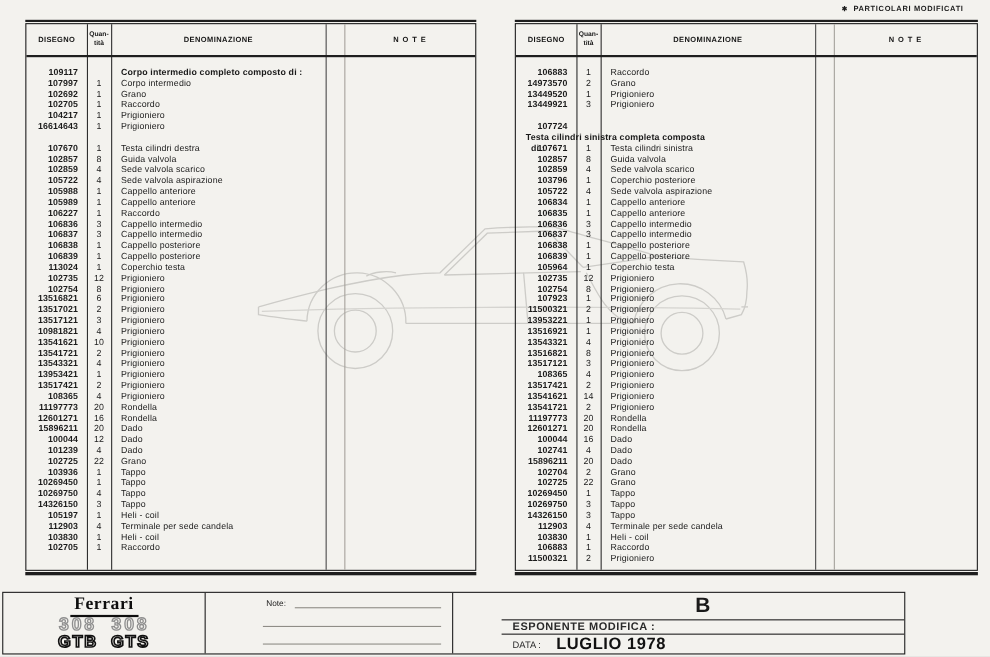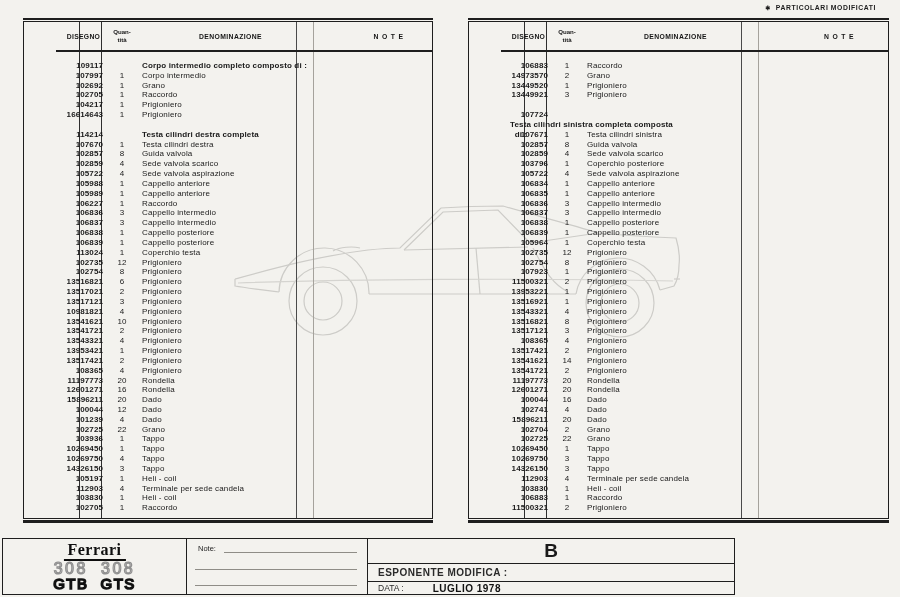--- a/index.html
+++ b/index.html
@@ -9,21 +9,21 @@
     font-family:"Liberation Sans", sans-serif;
     overflow:hidden;
   }
 
   
   .car-wm { position:absolute; left:228px; top:190px; width:560px; height:172px; z-index:0; }
 
   
   .ptable {
     position:absolute; top:21px; height:498px; box-sizing:border-box;
-    border:1.3px solid #1e1e1e; background:transparent; z-index:1;padding-left:32px;
+    border:1.3px solid #1e1e1e; background:transparent; z-index:1;
   }
   .ptable.tleft  { left:23px;  width:410px; }
   .ptable.tright { left:468px; width:421px; }
   .ptable::before { content:""; position:absolute; left:-1px; right:-1px; top:-4px;   height:2px;   background:#1e1e1e; }
   .ptable::after  { content:""; position:absolute; left:-1px; right:-1px; bottom:-4.5px; height:2.2px; background:#1e1e1e; }
 
   .vline { position:absolute; top:0; bottom:0; width:1px; background:#2e2e2e; z-index:0; }
   .vline.v1 { left:55px; }
   .vline.v2 { left:77px; }
   .vline.v3 { left:272px; background:#4a4a4a; }
@@ -46,48 +46,48 @@
   .prow.bold .cn { font-weight:bold; }
   .prow.wraprow { height:19.68px;flex-direction:column; }
   .prow.wraprow .cn { white-space:pre-line; }
 
   
   .annotation { position:absolute; top:4px; right:24px; z-index:2;
                 font-size:6.8px; font-weight:bold; letter-spacing:0.6px; color:#1c1c1c; }
   .annotation .marker { margin-right:5px; font-size:6px; }
 
   
-  .footer { position:absolute; left:2px; top:538px; width:733px; height:57px; box-sizing:border-box;
-            border:1.5px solid #1e1e1e; display:flex; z-index:1; background:transparent; }
+  .footer { position:absolute; left:2px; top:538px; width:821px; height:57px; box-sizing:border-box;
+            border:1.5px solid #1e1e1e; display:flex; z-index:1; background:transparent;gap:44px; }
   .f-brand { width:183px; border-right:1.4px solid #1e1e1e; position:relative; }
   .brand-name { position:absolute; top:2px; left:50%; transform:translateX(-50%);
                 font-family:"Liberation Serif", serif; font-weight:bold; font-size:16px;
                 letter-spacing:0.5px; color:#0e0e0e; border-bottom:2.6px solid #0e0e0e; padding:0 4px 0 4px; }
   .brand-models { position:absolute; top:22px; left:0; right:0; display:flex; justify-content:center; gap:12px; }
-  .model { text-align:center; font-weight:normal; line-height:1; }
+  .model { text-align:center; font-weight:bold; line-height:1; }
   .model .num  { display:block; font-size:16px; letter-spacing:2.5px; line-height:15px;
                  color:#8f8f8f; -webkit-text-fill-color:#f3f2ee; -webkit-text-stroke:1.2px #8f8f8f; }
   .model .trim { display:block; font-size:15px; letter-spacing:1.5px; line-height:15px;
                  color:#6d28d9; -webkit-text-fill-color:#f3f2ee; -webkit-text-stroke:1.5px #111; }
   .f-title { width:368px; border-right:1.4px solid #1e1e1e; display:flex; align-items:center;
              padding-left:14px; box-sizing:border-box; }
   .f-title span { font-size:10.5px; font-weight:bold; word-spacing:5px; letter-spacing:0.4px; }
   .f-note { width:180px; border-right:1.4px solid #1e1e1e; position:relative; }
   .note-label { position:absolute; top:5px; left:11px; font-size:7.5px; color:#222; }
   .nline { position:absolute; border-bottom:1px solid #8f8d87; }
   .nline.l1 { top:13px; left:37px; right:10px; }
   .nline.l2 { top:30px; left:8px;  right:10px; }
   .nline.l3 { top:46px; left:8px;  right:10px; }
   .f-rev { flex:1; display:flex; flex-direction:column; }
   .rev-b   { height:24px; line-height:24px; text-align:center; font-size:19px; font-weight:bold;
              border-bottom:1.3px solid #1e1e1e; }
   .rev-mod { height:17px; border-bottom:1.3px solid #1e1e1e; display:flex; align-items:center;
              padding-left:10px; font-size:10px; letter-spacing:0.5px; color:#2a2a2a;font-weight:bold; }
   .rev-data{ flex:1; display:flex; align-items:center; padding-left:10px; font-size:8.5px; color:#2a2a2a; }
-  .rev-data .dv { font-weight:bold; color:#111; font-size:10px; margin-left:29px; letter-spacing:0.5px; }
+  .rev-data .dv { font-weight:bold; color:#111; font-size:15px; margin-left:14px; letter-spacing:0.5px; }
 </style>
 </head>
 <body>
 
 <div class="page">
 
   <svg class="car-wm" viewBox="0 0 560 170" xmlns="http://www.w3.org/2000/svg">
     <g fill="none" stroke="#c9c8c4" stroke-width="1.2" opacity="0.9">
       <path d="M7,88 C40,79 90,65 140,59 C155,57.5 165,57 172,57 L213,17 C235,15.5 258,15 275,15 C305,24 342,33 370,42 C398,44.5 426,46 448,47 C451,57 452,66 451,74 C451,82 449,90 446,95 L432,99"></path>
       <path d="M432,99 A43,43 0 0 0 348,103"></path>
@@ -152,25 +152,20 @@
           <span class="cd">104217</span>
           <span class="cq">1</span>
           <span class="cn">Prigioniero</span>
         </div>
         <div class="prow">
           <span class="cd">16614643</span>
           <span class="cq">1</span>
           <span class="cn">Prigioniero</span>
         </div>
         <div class="prow blankrow"></div>
-        <div class="prow bold">
-          <span class="cd">114214</span>
-          <span class="cq"></span>
-          <span class="cn">Testa cilindri destra completa</span>
-        </div>
         <div class="prow">
           <span class="cd">107670</span>
           <span class="cq">1</span>
           <span class="cn">Testa cilindri destra</span>
         </div>
         <div class="prow">
           <span class="cd">102857</span>
           <span class="cq">8</span>
           <span class="cn">Guida valvola</span>
         </div>

